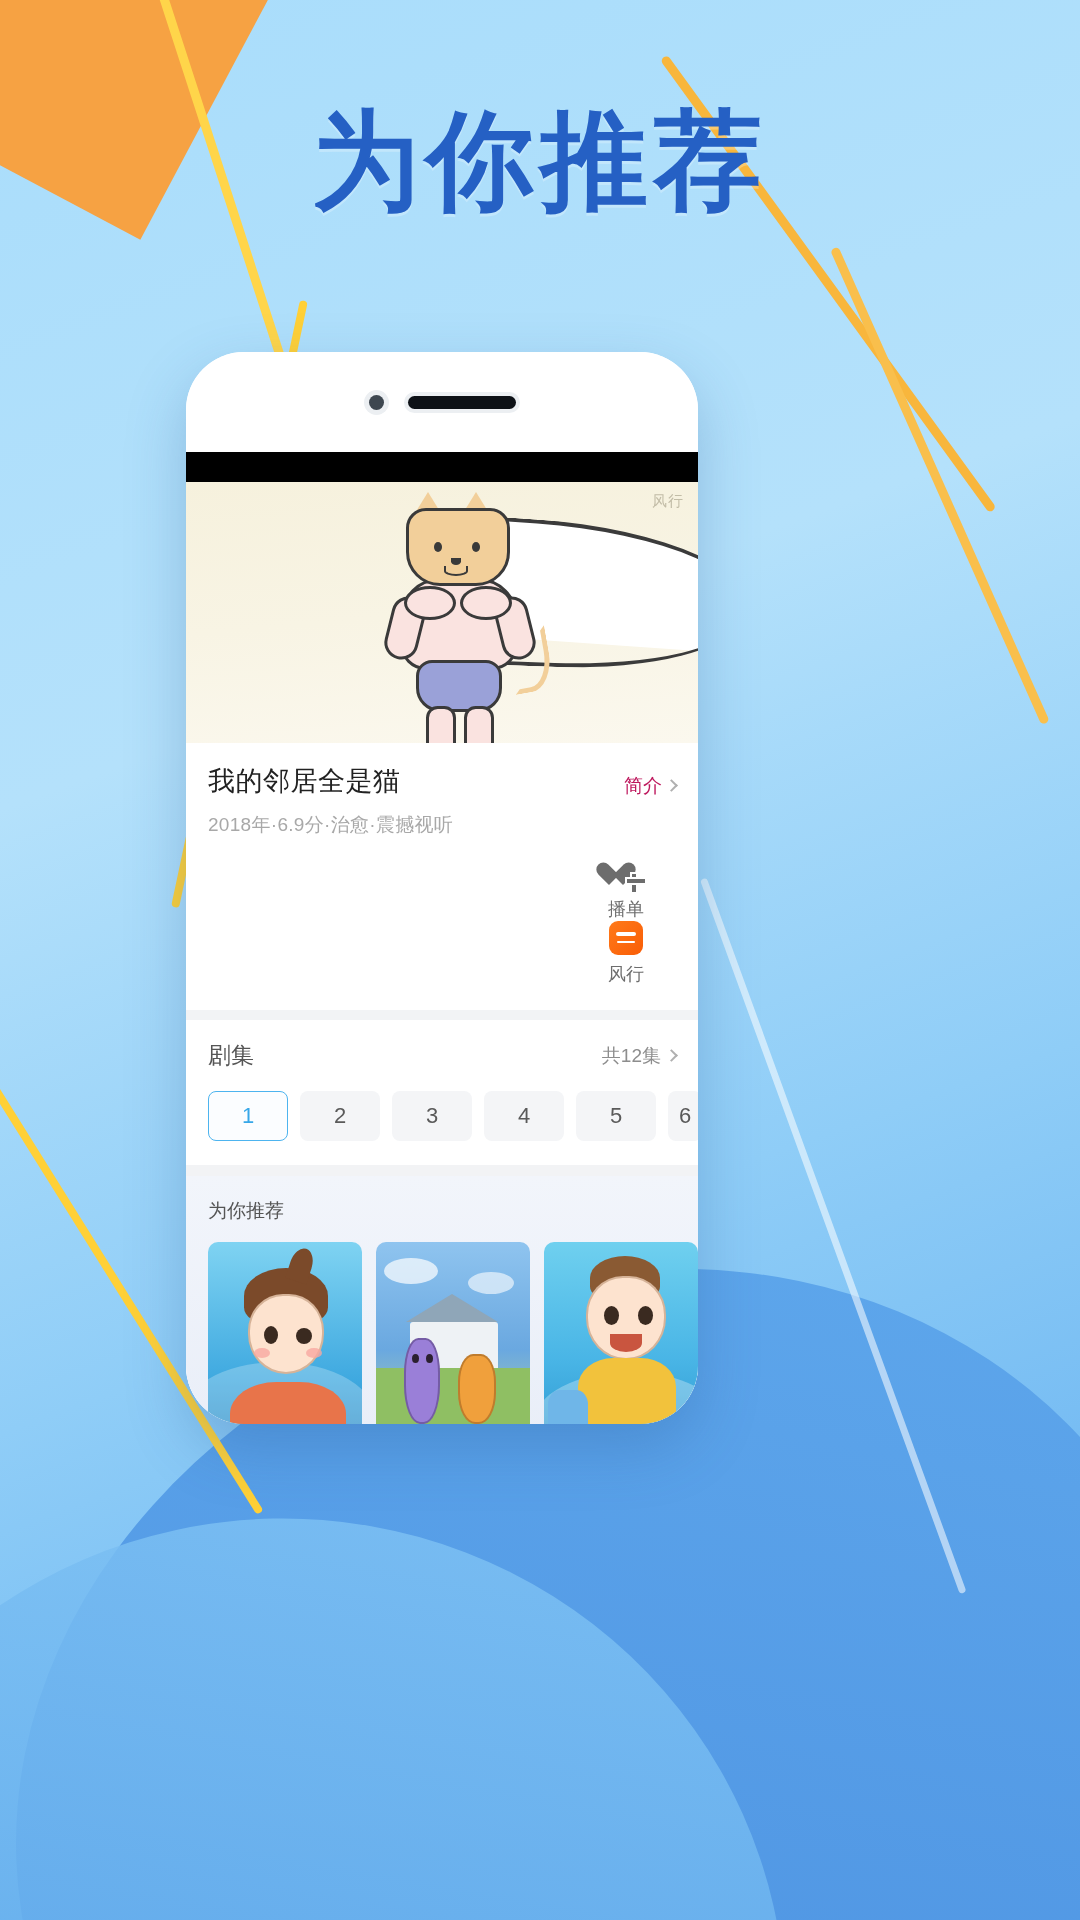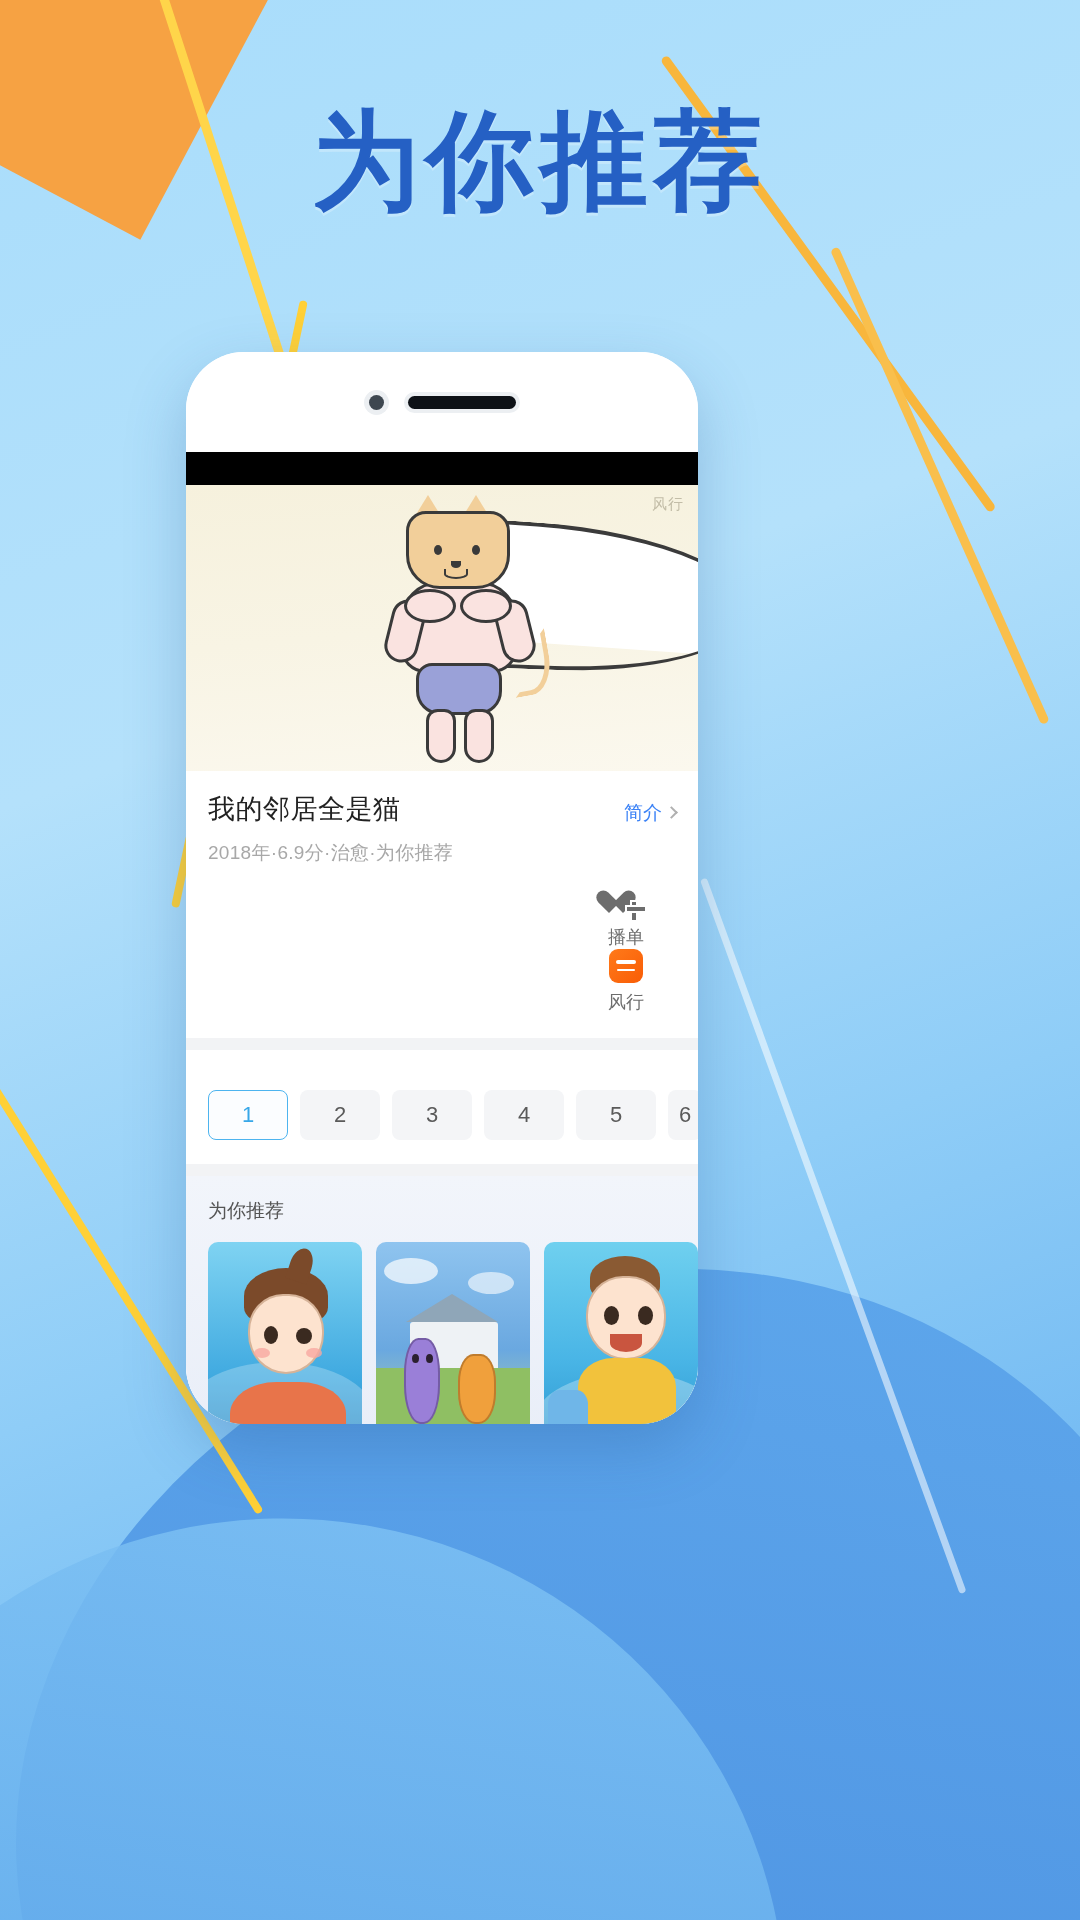--- a/index.html
+++ b/index.html
@@ -249,28 +249,28 @@
     border-radius: 0 0 60% 0;
     transform: rotate(-10deg);
   }
 
   
   .info {
     background: #fff;
     padding: 20px 22px 6px 22px;
   }
   .title-row {
-    display: flex; align-items: center; justify-content: space-between;
+    display: flex; align-items: flex-end; justify-content: space-between;
   }
   .vid-title {
     font-size: 27px; color: #222; font-weight: 400; letter-spacing: .5px;
   }
   .brief {
     display: flex; align-items: center; gap: 5px;
-    font-size: 19px; color: #3b82f6; padding-top: 7px;
+    font-size: 19px; color: #be185d; padding-top: 7px;
   }
   .chev {
     width: 9px; height: 9px;
     border-top: 2px solid #b0b0b0;
     border-right: 2px solid #b0b0b0;
     transform: rotate(45deg);
     display: inline-block;
   }
   .vid-meta {
     margin-top: 13px;
@@ -449,40 +449,47 @@
       </div>
 
       <div class="info">
         <div class="title-row">
           <div class="vid-title">我的邻居全是猫</div>
           <div class="brief">
             <span>简介</span>
             <span class="chev"></span>
           </div>
         </div>
-        <div class="vid-meta">2018年·6.9分·治愈·为你推荐</div>
+        <div class="vid-meta">2018年·6.9分·治愈·震撼视听</div>
 
         <div class="actions">
           <div class="action">
             <div class="heart-plus">
               <div class="h"></div>
                 <div class="p"></div>
             </div>
             <div class="action-label">播单</div>
           </div>
           <div class="action">
             <div class="brand-icon"></div>
             <div class="action-label">风行</div>
           </div>
         </div>
       </div>
 
       <div class="divider-thick"></div>
 
       <div class="episodes">
+        <div class="sec-head">
+          <div class="sec-title">剧集</div>
+          <div class="sec-right">
+            <span>共12集</span>
+            <span class="chev"></span>
+          </div>
+        </div>
         <div class="ep-row">
           <div class="ep active">1</div>
           <div class="ep">2</div>
           <div class="ep">3</div>
           <div class="ep">4</div>
           <div class="ep">5</div>
           <div class="ep partial">6</div>
         </div>
       </div>
 

